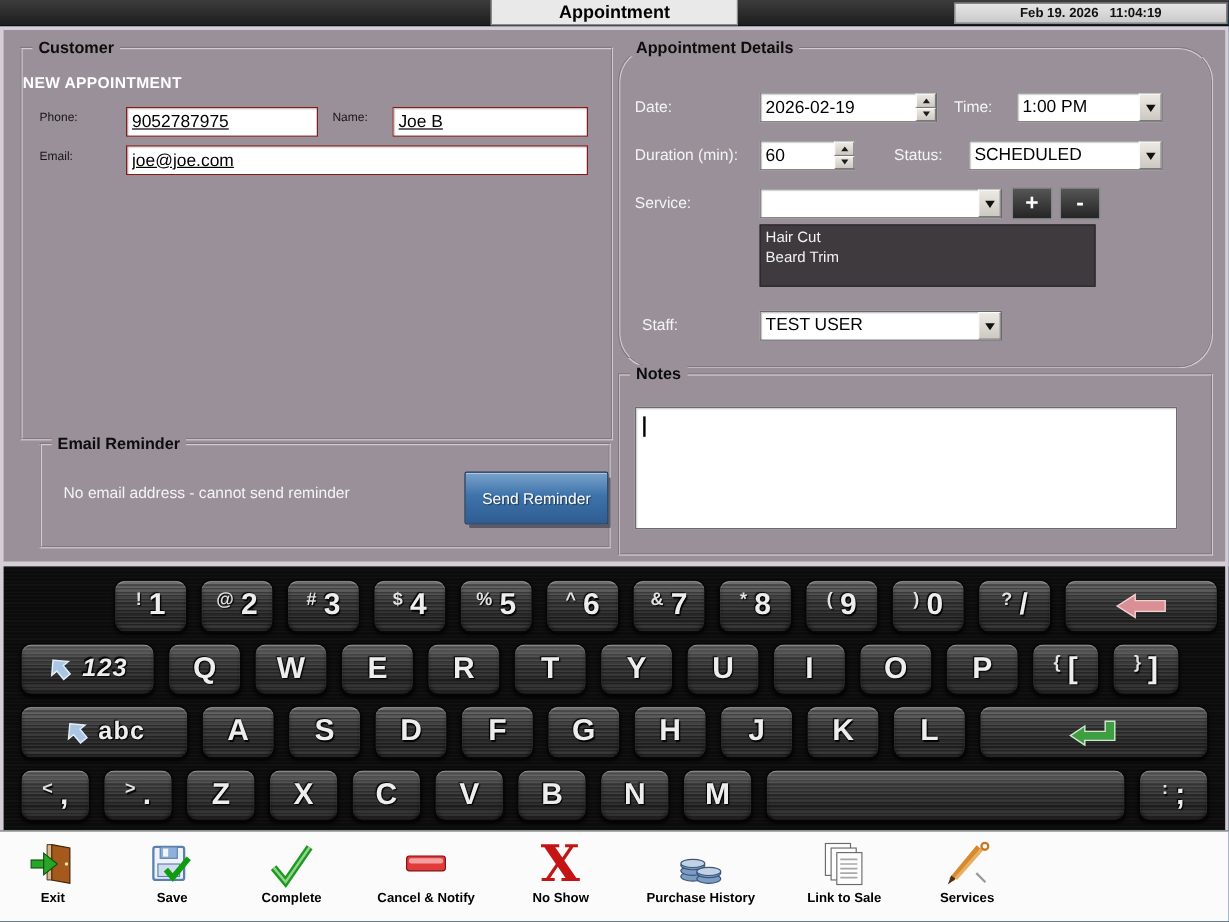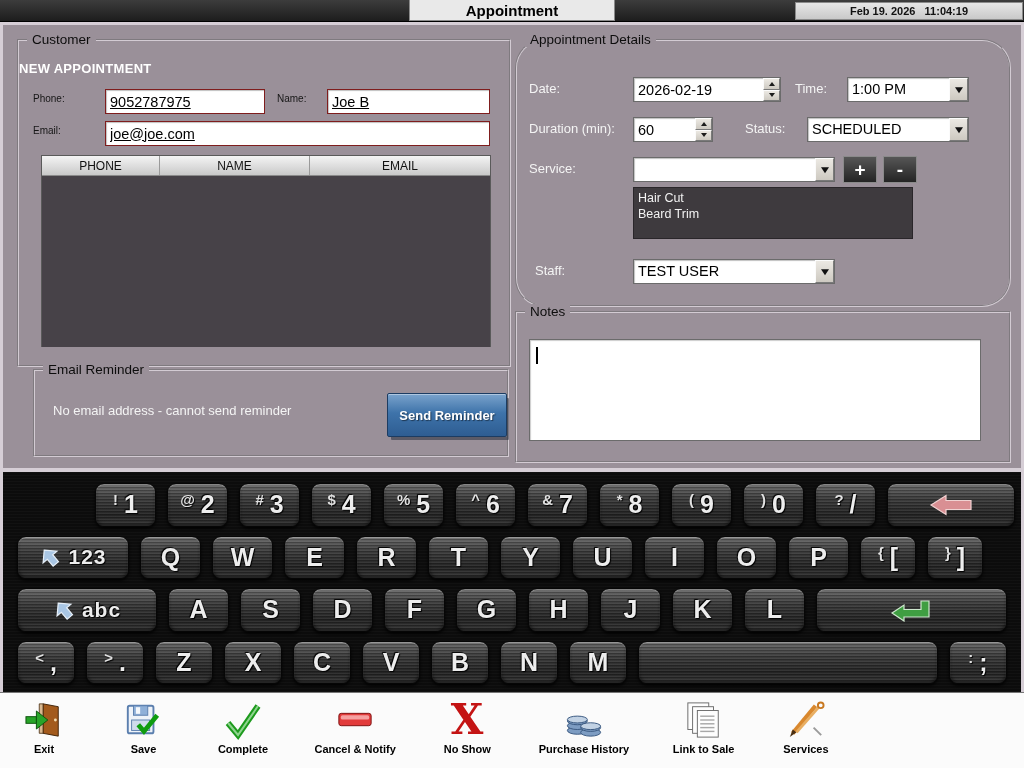--- a/index.html
+++ b/index.html
@@ -18,21 +18,21 @@
     background:linear-gradient(180deg,#e6e6e6,#c9c9c9); border:1px solid #8a8a8a;
     display:flex; align-items:center; justify-content:center;
     font-size:11px; font-weight:bold; color:#111; white-space:pre;margin-left:48px; }
 
   
   .main-panel { position:absolute; left:0; top:22px; width:1024px; height:448px;
     background:#9a9099; border:3px solid #d6ced6; border-bottom:2px solid #d6ced6; }
 
   .group { position:absolute; border:2px groove #d3cbd3; }
   .group-label { position:absolute; top:-9px; left:8px; background:#9a9099; padding:0 5px;
-    font-size:13.5px; font-weight:normal; color:#0d0d0d; white-space:nowrap; }
+    font-size:13.5px; font-weight:bold; color:#0d0d0d; white-space:nowrap; }
 
   .d-label { position:absolute; font-size:10px; color:#161616; white-space:nowrap; }
   .w-label { position:absolute; font-size:13px; color:#f4f4f4; white-space:nowrap; }
 
   .text-input { position:absolute; background:#fff; border:1px solid #7f1d1d;
     box-shadow:inset 1px 1px 1px rgba(0,0,0,0.25); font-family:"Liberation Sans",sans-serif;
     font-size:14.5px; color:#000; padding:2px 4px; height:25px; outline:none;text-decoration:underline; }
 
   
   .spinbox { position:absolute; height:25px; display:flex; background:#fff;
@@ -70,21 +70,21 @@
     border-right:1px solid #9a9a9a; }
   .th:nth-child(1){ width:118px; } .th:nth-child(2){ width:150px; } .th:nth-child(3){ flex:1; border-right:none; }
   .table-body { height:171px; background:#474248; }
 
   
   .reminder-group { left:30px; top:344px; width:476px; height:88px; }
   .reminder-msg { position:absolute; left:18px; top:32px; font-size:13px; color:#f4f4f4; }
   .send-reminder-btn { position:absolute; left:352px; top:22px; width:120px; height:44px;
     background:linear-gradient(180deg,#7aa3cc,#3e73aa 45%,#2e5d92);
     border:1px solid #1c3least; border:1px solid #1c3c62; border-radius:2px;
-    color:#fff; font-weight:bold; font-size:13px; display:flex; align-items:center; justify-content:center;
+    color:#fff; font-weight:normal; font-size:13px; display:flex; align-items:center; justify-content:center;
     text-shadow:1px 1px 1px rgba(0,0,0,0.5); box-shadow:3px 4px 0 -1px rgba(15,25,40,0.45), inset 0 1px 0 rgba(255,255,255,0.4);
     cursor:pointer; }
 
   
   .details-group { left:512px; top:14px; width:496px; height:268px;border-radius:29px; }
   .svc-btn { position:absolute; width:34px; height:27px; background:linear-gradient(180deg,#565656,#242424);
     border:1px solid #8a8a8a; color:#fff; font-size:19px; font-weight:bold;
     display:flex; align-items:center; justify-content:center; cursor:pointer; }
   .services-listbox { position:absolute; left:116px; top:146px; width:280px; height:52px;
     background:#3e3a3e; border:1px solid #2a262a; padding:2px 4px; overflow:hidden; }
@@ -107,21 +107,21 @@
     background:
       repeating-linear-gradient(0deg, rgba(255,255,255,0.06) 0 1px, transparent 1px 2px, rgba(0,0,0,0.25) 2px 3px),
       linear-gradient(180deg,#6b6b6b 0%,#3d3d3d 35%,#242424 75%,#3a3a3a 100%);
     box-shadow:inset 0 1px 1px rgba(255,255,255,0.35), inset 0 -2px 3px rgba(0,0,0,0.55), 0 2px 3px rgba(0,0,0,0.85);
     display:flex; align-items:center; justify-content:center; cursor:pointer; }
   .main-char { font-size:25px; font-weight:bold; color:#ededed;
     text-shadow:1px 1px 1px #000, -1px -1px 1px #000; }
   .shift-char { font-size:15px; font-weight:bold; color:#e2e2e2; margin-right:6px;
     transform:translateY(-5px); text-shadow:1px 1px 1px #000; }
   .key-backspace { width:128px; margin-left:auto; }
-  .kb-row1 .key-mode { width:112px; }
+  .kb-row1 .key-mode { width:112px;font-style:italic; }
   .kb-row2 .key-mode { width:140px; }
   .kb-row1 .key:nth-last-child(-n+2) { width:56px; }
   .kb-row3 .key { width:58px; }
   .key-enter { flex:1 1 auto; width:auto; }
   .key-space { flex:1 1 auto; width:auto; }
   .kb-row3 .key-space { flex:1 1 auto; width:auto; }
   .mode-label { font-size:21px; font-weight:bold; color:#ededed; margin-left:7px;
     text-shadow:1px 1px 1px #000, -1px -1px 1px #000; letter-spacing:1px; }
 
   
@@ -149,28 +149,20 @@
       <div class="new-appt">NEW APPOINTMENT</div>
 
       <span class="d-label" style="left:14px; top:52px;">Phone:</span>
       <input class="text-input" style="left: 86px; top: 48px; width: 160px;" value="9052787975">
       <span class="d-label" style="left:258px; top:52px;">Name:</span>
       <input class="text-input" style="left: 308px; top: 48px; width: 163px;" value="Joe B">
 
       <span class="d-label" style="left:14px; top:84px;">Email:</span>
       <input class="text-input" style="left: 86px; top: 80px; width: 385px;" value="joe@joe.com">
 
-      <div class="contact-table">
-        <div class="table-header">
-            <div class="th">PHONE</div>
-            <div class="th">NAME</div>
-            <div class="th">EMAIL</div>
-          </div>
-        <div class="table-body"></div>
-      </div>
     </div>
 
     <div class="group reminder-group">
       <span class="group-label">Email Reminder</span>
       <div class="reminder-msg">No email address - cannot send reminder</div>
       <div class="send-reminder-btn">Send Reminder</div>
     </div>
 
     <div class="group details-group">
       <span class="group-label">Appointment Details</span>

